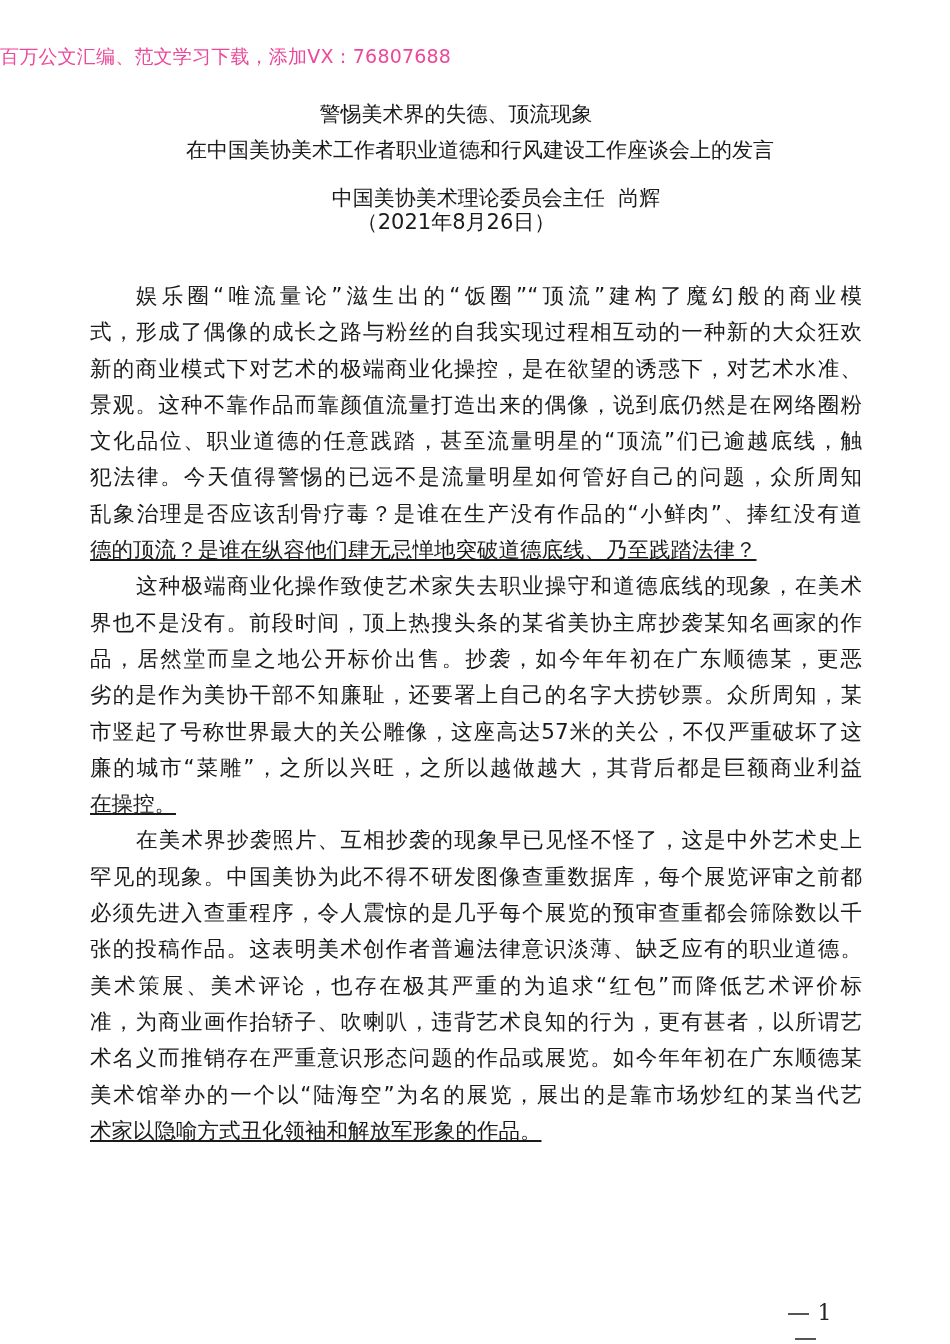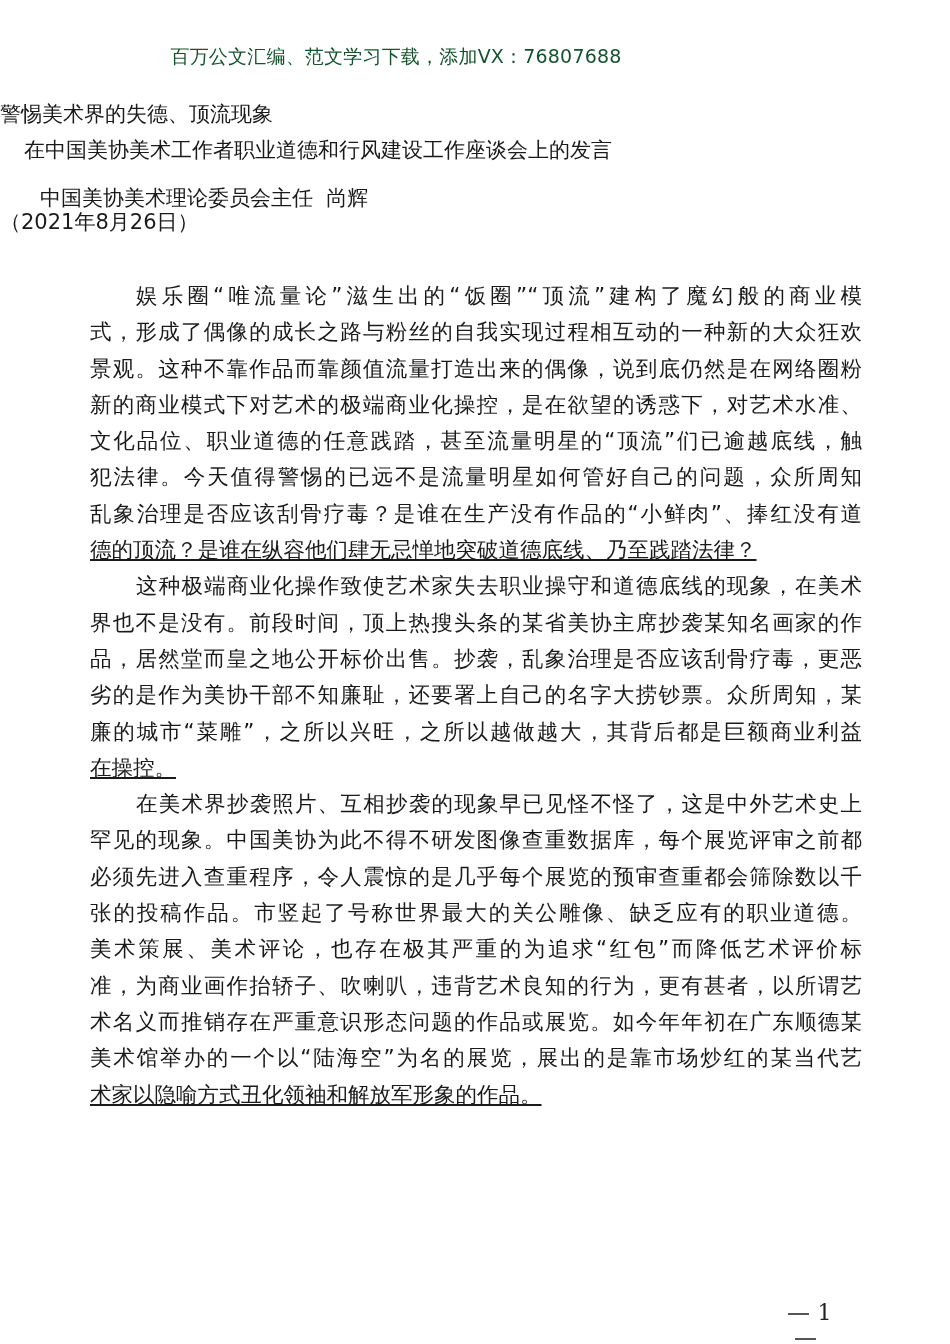--- a/index.html
+++ b/index.html
@@ -1,20 +1,20 @@
 <!DOCTYPE html>
 <html><head>
 <meta charset="utf-8">
 <style>
   html, body { margin:0; padding:0; background:#ffffff; }
   body { width:950px; height:1344px; position:relative; overflow:hidden;
          font-family:"DejaVu Sans", "Liberation Sans", sans-serif; color:#1a1a1a; }
-  .banner { position:absolute; top:44px; left:0; width:792px; text-align:center;
-            font-size:19px; color:#14532d; letter-spacing:0.2px; }
-  .heading { position:absolute; left:0; width:912px; font-size:21px; color:#1a1a1a; }
+  .banner { position:absolute; top:44px; left:0; width:792px; text-align:left;
+            font-size:19px; color:#ec4899; letter-spacing:0.2px; }
+  .heading { position:absolute; left:0; width:912px; text-align:center; font-size:21px; color:#1a1a1a; }
   .body { position:absolute; left:90px; top:278px; width:772px; }
   .line { height:36.3px; line-height:36.3px; font-size:21.5px; white-space:nowrap;
           text-align:justify; text-align-last:justify; overflow:hidden; }
   .line.last { text-align-last:left;text-decoration:underline; }
   .line.indent { padding-left:46px; }
   .page-num { position:absolute; top:1300px; left:765px; width:80px; text-align:center;
               font-family:"DejaVu Serif", "Liberation Serif", serif; font-size:22px; color:#222; }
   .page-num .dash { display:inline-block; width:21px; height:2px; background:#555; vertical-align:middle; margin:0 9px; }
 </style>
 </head>
@@ -23,36 +23,37 @@
 <div class="banner">百万公文汇编、范文学习下载，添加VX：76807688</div>
 
 <div class="heading" style="top:100px;">警惕美术界的失德、顶流现象</div>
 <div class="heading" style="top:136px;padding-left:24px;">在中国美协美术工作者职业道德和行风建设工作座谈会上的发言</div>
 <div class="heading" style="top:184px; white-space:pre;padding-left:40px;">中国美协美术理论委员会主任  尚辉</div>
 <div class="heading" style="top:208px;">（2021年8月26日）</div>
 
 <div class="body">
   <div class="line indent">娱乐圈“唯流量论”滋生出的“饭圈”“顶流”建构了魔幻般的商业模</div>
   <div class="line">式，形成了偶像的成长之路与粉丝的自我实现过程相互动的一种新的大众狂欢</div>
+  <div class="line">新的商业模式下对艺术的极端商业化操控，是在欲望的诱惑下，对艺术水准、</div>
   <div class="line">景观。这种不靠作品而靠颜值流量打造出来的偶像，说到底仍然是在网络圈粉</div>
-  <div class="line">新的商业模式下对艺术的极端商业化操控，是在欲望的诱惑下，对艺术水准、</div>
   <div class="line">文化品位、职业道德的任意践踏，甚至流量明星的“顶流”们已逾越底线，触</div>
   <div class="line">犯法律。今天值得警惕的已远不是流量明星如何管好自己的问题，众所周知</div>
   <div class="line">乱象治理是否应该刮骨疗毒？是谁在生产没有作品的“小鲜肉”、捧红没有道</div>
   <div class="line last">德的顶流？是谁在纵容他们肆无忌惮地突破道德底线、乃至践踏法律？</div>
   <div class="line indent">这种极端商业化操作致使艺术家失去职业操守和道德底线的现象，在美术</div>
   <div class="line">界也不是没有。前段时间，顶上热搜头条的某省美协主席抄袭某知名画家的作</div>
-  <div class="line">品，居然堂而皇之地公开标价出售。抄袭，乱象治理是否应该刮骨疗毒，更恶</div>
+  <div class="line">品，居然堂而皇之地公开标价出售。抄袭，如今年年初在广东顺德某，更恶</div>
   <div class="line">劣的是作为美协干部不知廉耻，还要署上自己的名字大捞钞票。众所周知，某</div>
+  <div class="line">市竖起了号称世界最大的关公雕像，这座高达57米的关公，不仅严重破坏了这</div>
   <div class="line">廉的城市“菜雕”，之所以兴旺，之所以越做越大，其背后都是巨额商业利益</div>
   <div class="line last">在操控。</div>
   <div class="line indent">在美术界抄袭照片、互相抄袭的现象早已见怪不怪了，这是中外艺术史上</div>
   <div class="line">罕见的现象。中国美协为此不得不研发图像查重数据库，每个展览评审之前都</div>
   <div class="line">必须先进入查重程序，令人震惊的是几乎每个展览的预审查重都会筛除数以千</div>
-  <div class="line">张的投稿作品。市竖起了号称世界最大的关公雕像、缺乏应有的职业道德。</div>
+  <div class="line">张的投稿作品。这表明美术创作者普遍法律意识淡薄、缺乏应有的职业道德。</div>
   <div class="line">美术策展、美术评论，也存在极其严重的为追求“红包”而降低艺术评价标</div>
   <div class="line">准，为商业画作抬轿子、吹喇叭，违背艺术良知的行为，更有甚者，以所谓艺</div>
   <div class="line">术名义而推销存在严重意识形态问题的作品或展览。如今年年初在广东顺德某</div>
   <div class="line">美术馆举办的一个以“陆海空”为名的展览，展出的是靠市场炒红的某当代艺</div>
   <div class="line last">术家以隐喻方式丑化领袖和解放军形象的作品。</div>
 </div>
 
 <div class="page-num">
   <span class="dash"></span><span>1</span><span class="dash"></span>
 </div>

